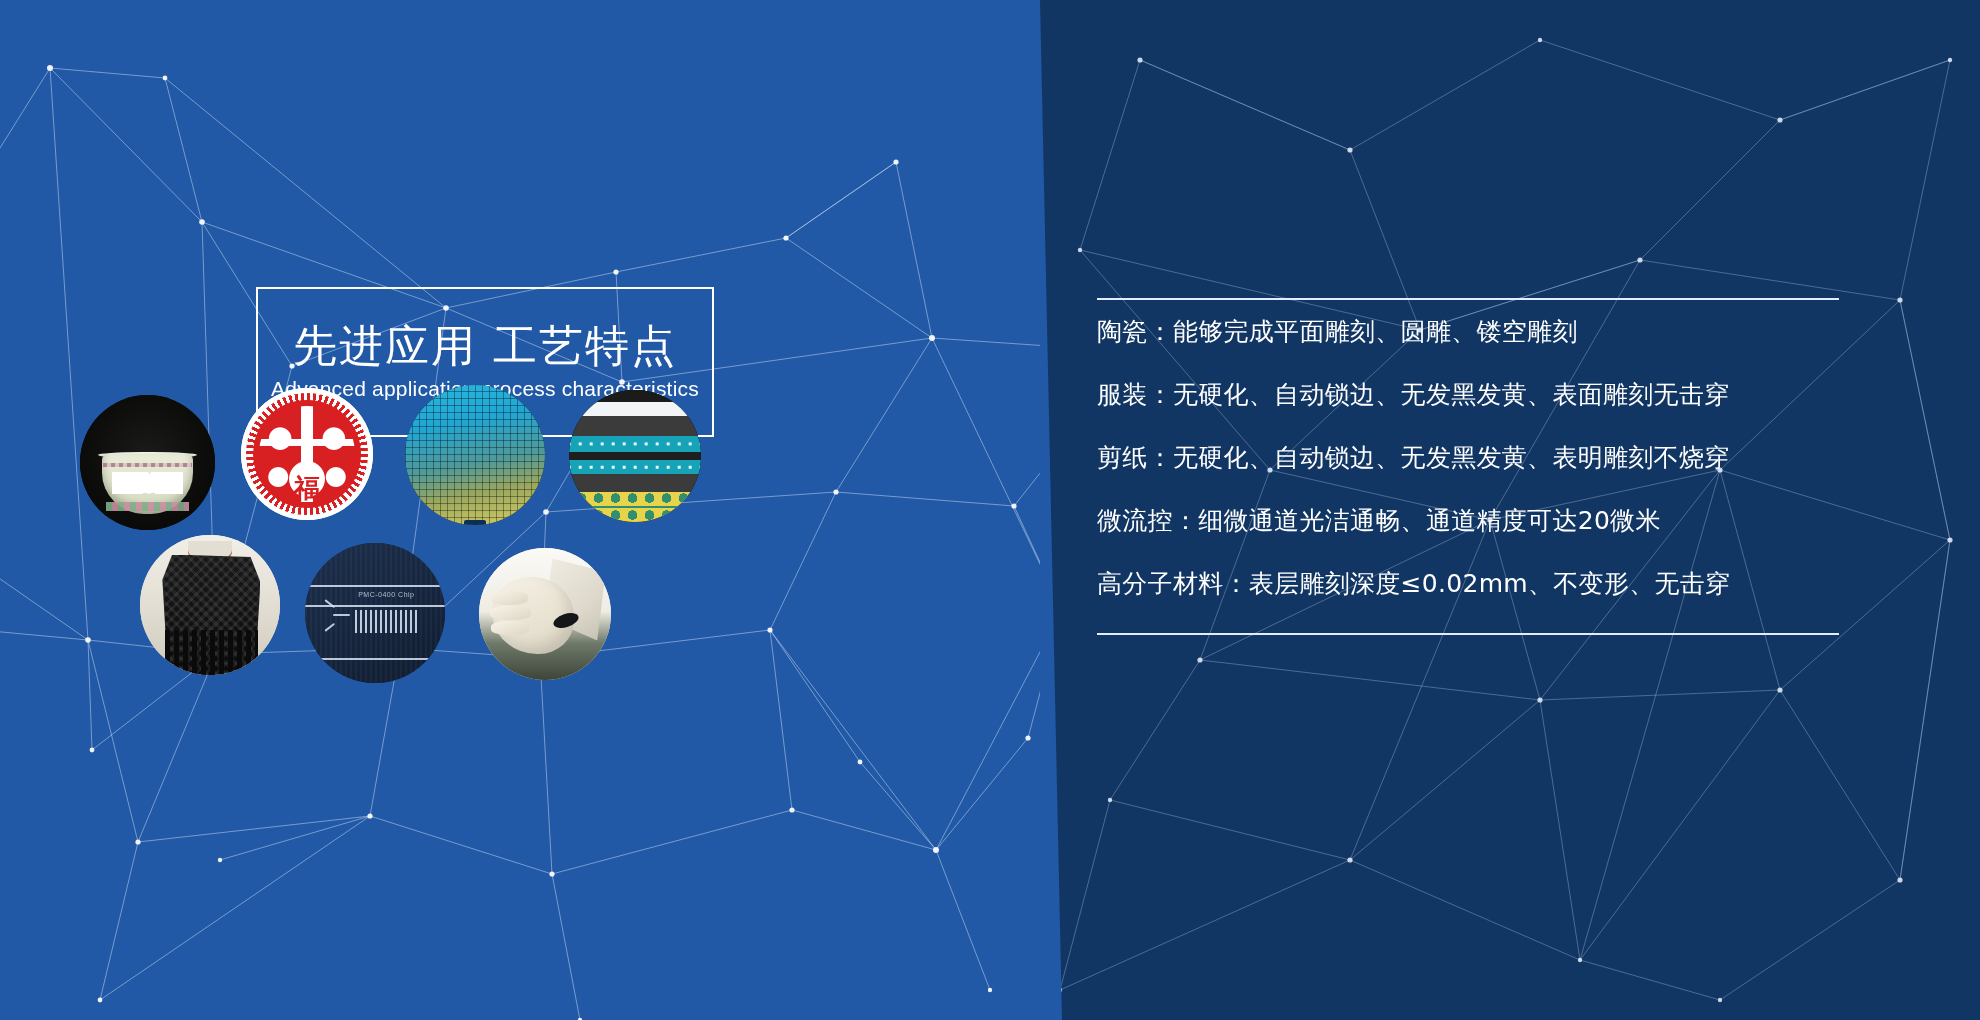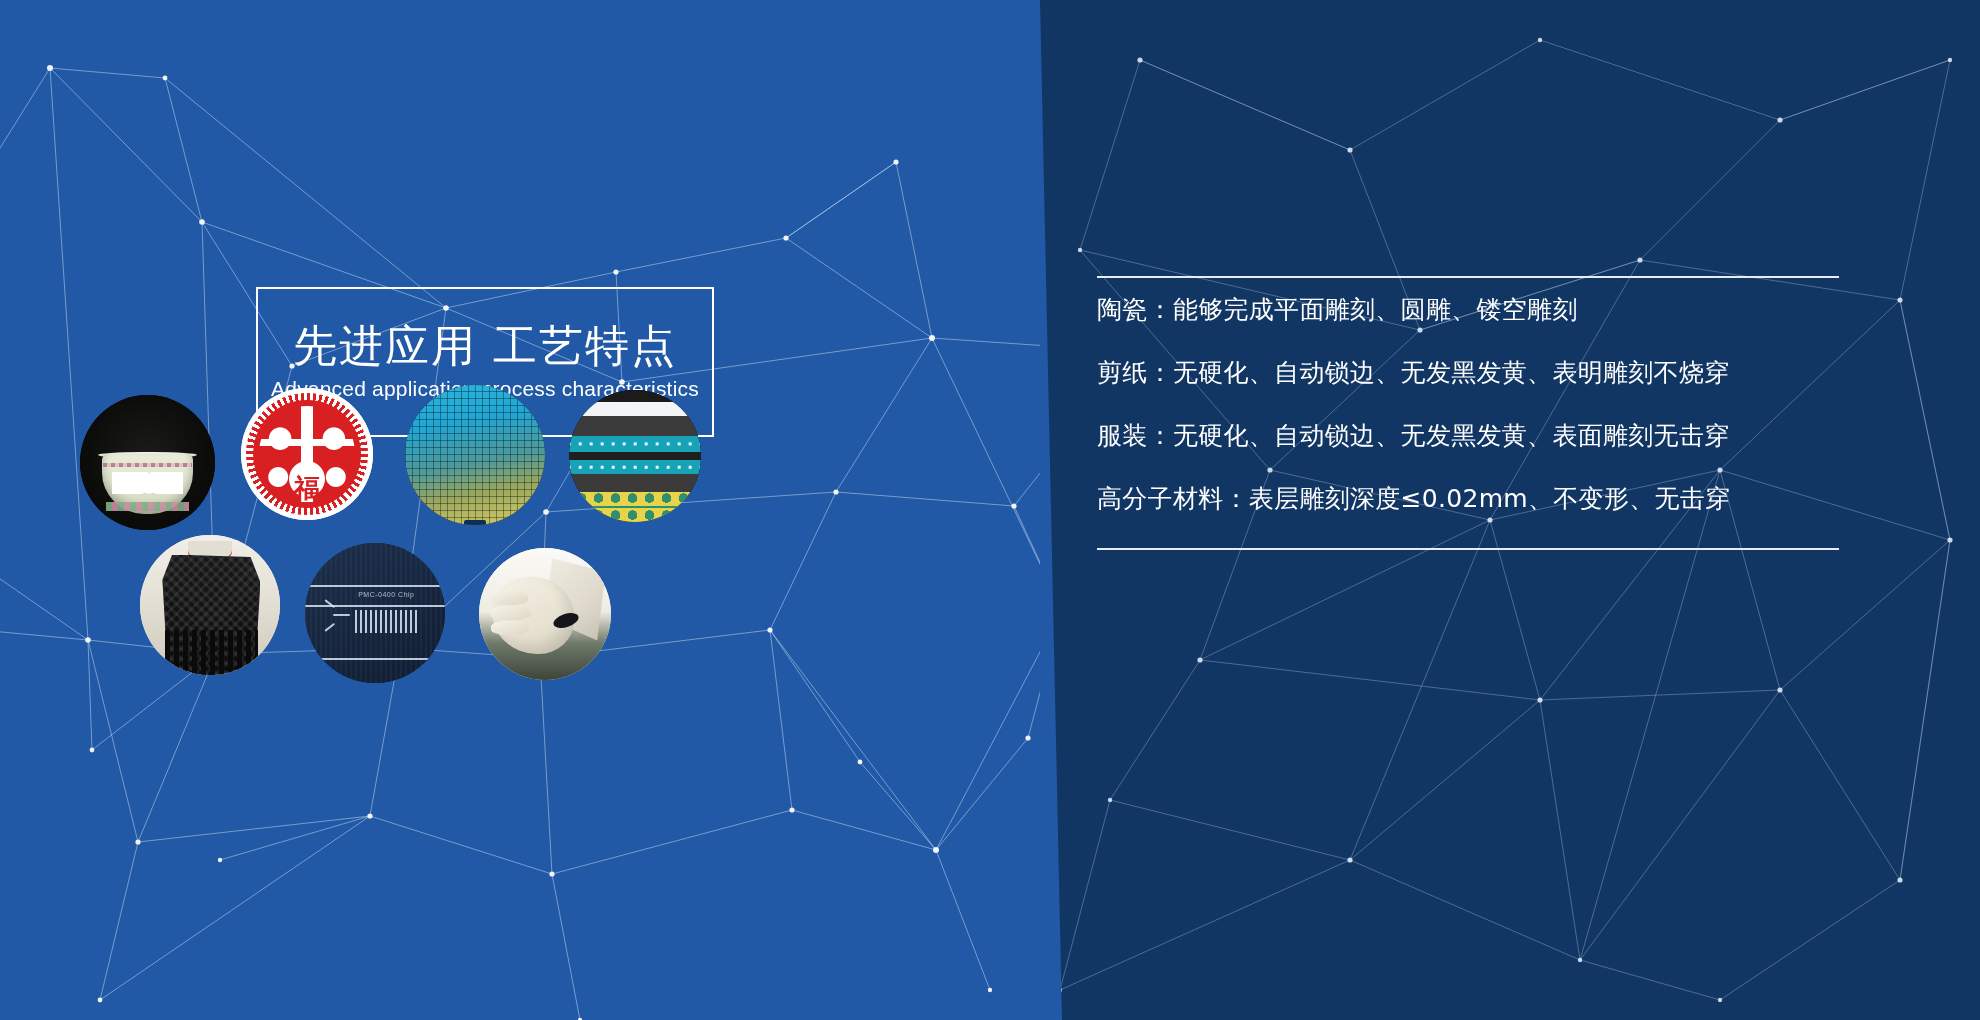--- a/index.html
+++ b/index.html
@@ -144,21 +144,21 @@
     background:linear-gradient(150deg,#f6f2e6,#ded7c4);border-radius:46% 52% 44% 56%;
     box-shadow:inset -6px -8px 14px rgba(0,0,0,.12);}
   .fingers{position:absolute;left:8%;top:30%;width:40%;height:44%;}
   .fingers i{position:absolute;background:linear-gradient(160deg,#f7f4ea,#ddd6c3);border-radius:40%;}
   .film{position:absolute;left:50%;top:8%;width:46%;height:62%;
     background:linear-gradient(135deg,#efece2 0%,#ddd8ca 60%,#c8c3b3 100%);
     clip-path:polygon(12% 0,100% 16%,86% 100%,0 72%);opacity:.95;}
   .speck{position:absolute;left:56%;top:50%;width:26px;height:13px;background:#14161a;border-radius:50%;transform:rotate(-18deg);}
 
   
-  .features{position:absolute;left:1097px;top:276px;width:800px;}
+  .features{position:absolute;left:1097px;top:298px;width:800px;}
   .rule{height:2px;background:#e4ecf7;width:742px;}
   .rule.bottom{margin-top:18px;}
   .flist{list-style:none;margin:0;padding:0;}
   .fitem{
     color:#ffffff;font-size:25px;line-height:1;letter-spacing:.3px;
     margin:0;padding:19px 0 19px 0;white-space:nowrap;
     font-family:"DejaVu Sans","Liberation Sans",sans-serif;
   }
 </style>
 </head>
@@ -436,20 +436,21 @@
         </div>
         <div class="speck"></div>
       </div>
     </div>
   </div>
 
   <div class="features">
     <div class="rule"></div>
     <ul class="flist">
       <li class="fitem">陶瓷：能够完成平面雕刻、圆雕、镂空雕刻</li>
+      <li class="fitem">服装：无硬化、自动锁边、无发黑发黄、表面雕刻无击穿</li>
       <li class="fitem">剪纸：无硬化、自动锁边、无发黑发黄、表明雕刻不烧穿</li>
-      <li class="fitem">服装：无硬化、自动锁边、无发黑发黄、表面雕刻无击穿</li>
+      <li class="fitem">微流控：细微通道光洁通畅、通道精度可达20微米</li>
       <li class="fitem">高分子材料：表层雕刻深度≤0.02mm、不变形、无击穿</li>
     </ul>
     <div class="rule bottom"></div>
   </div>
 
 </div>
 
 </body></html>

